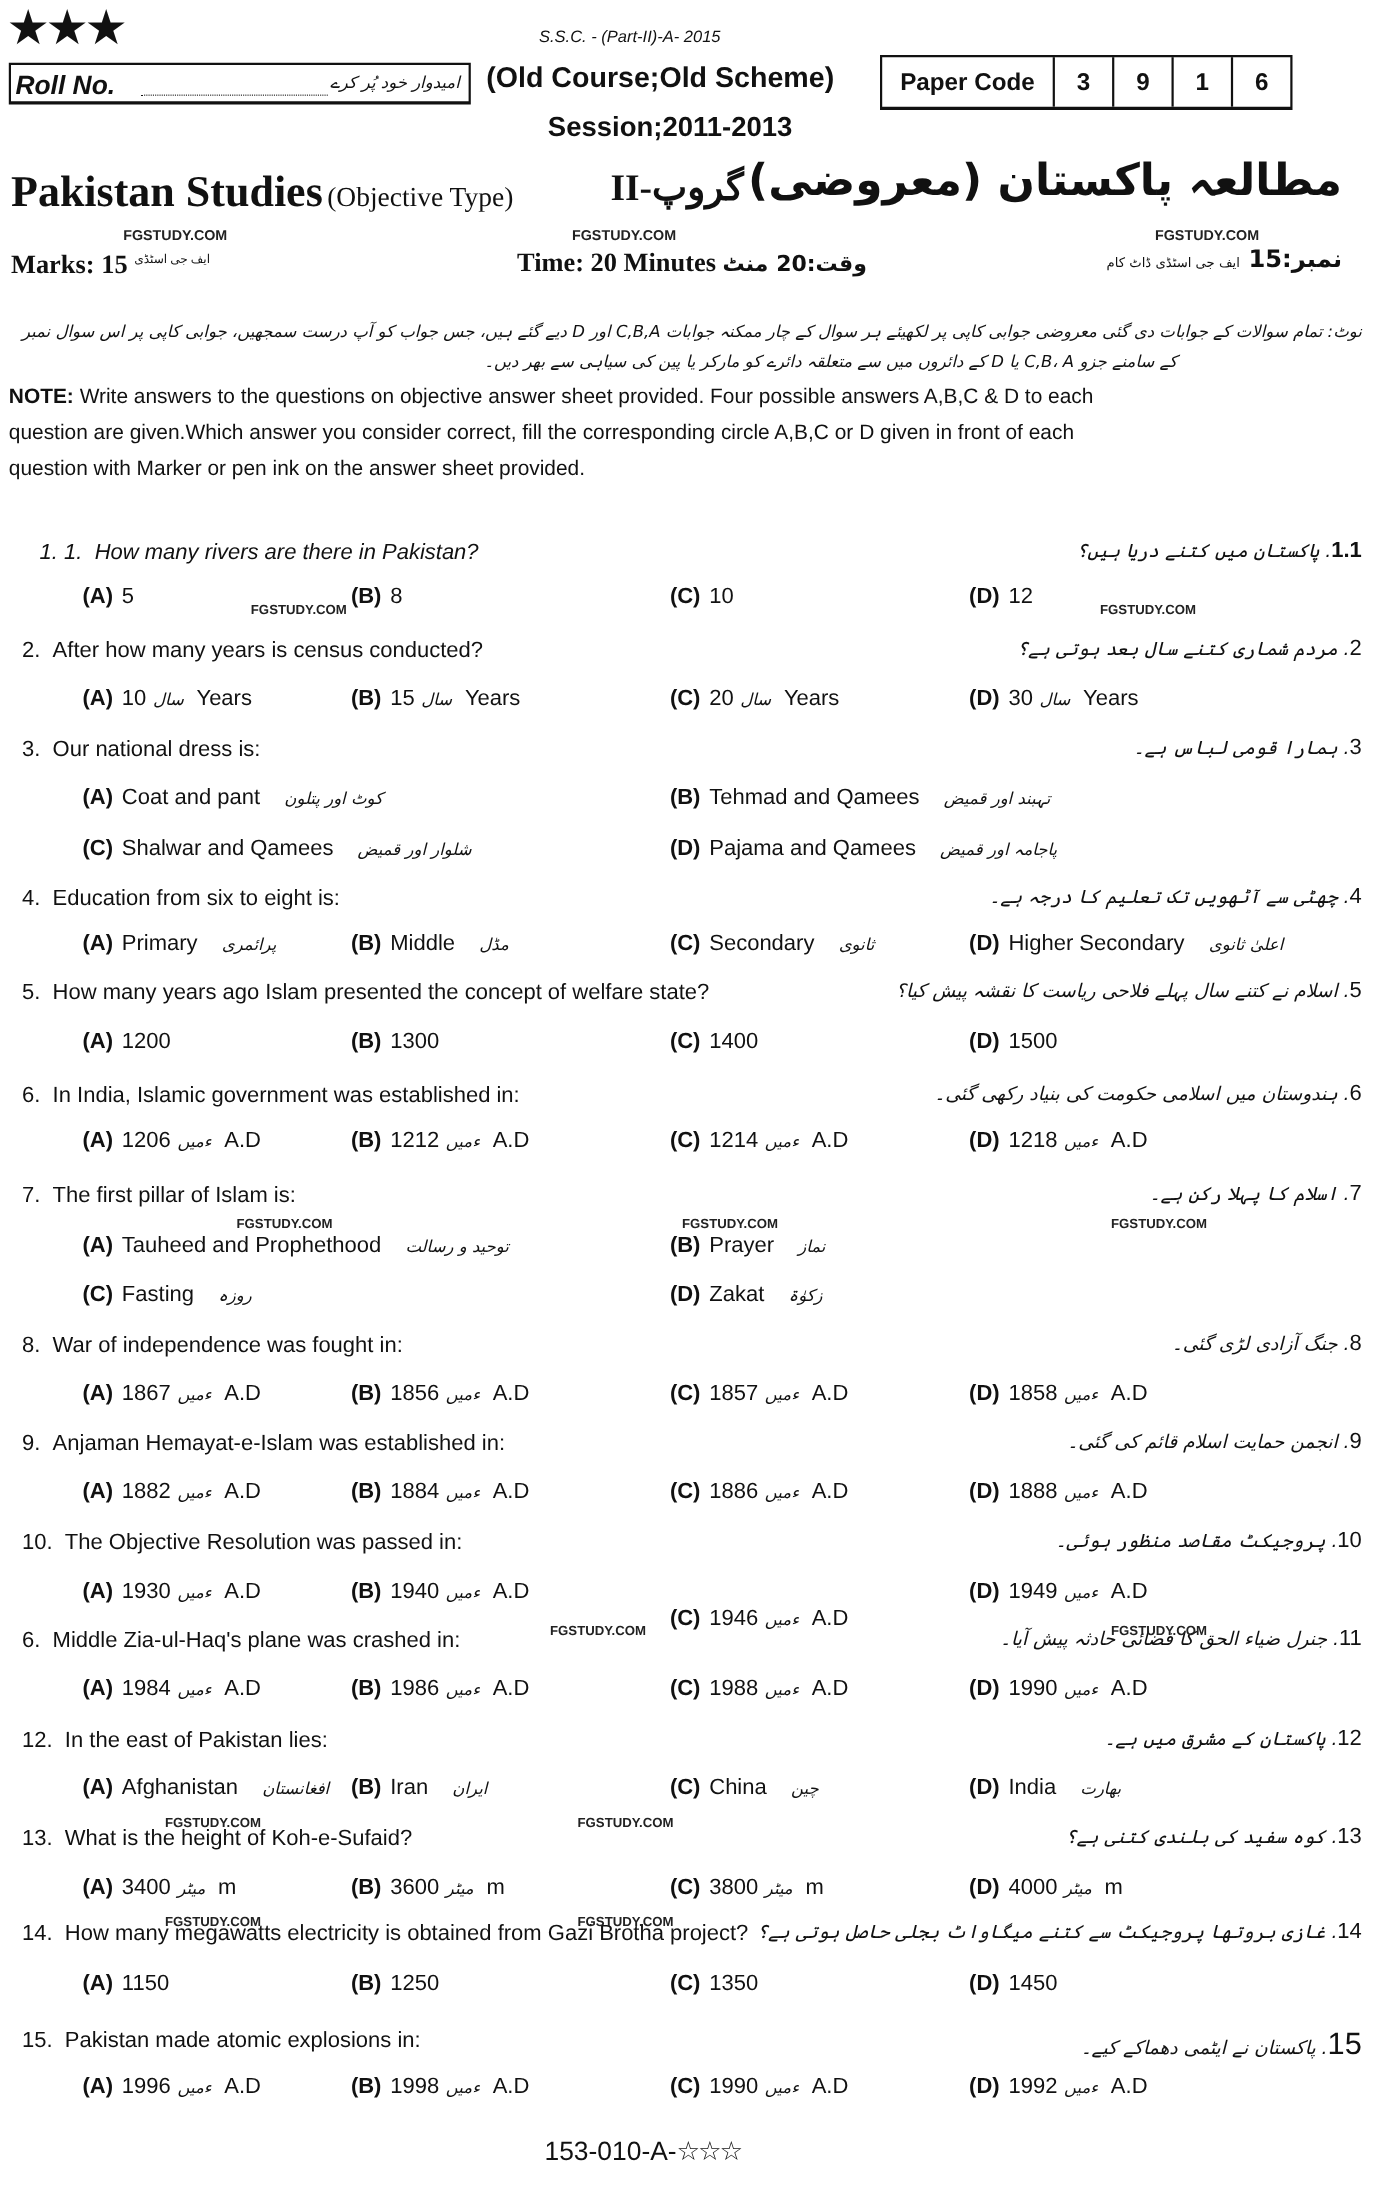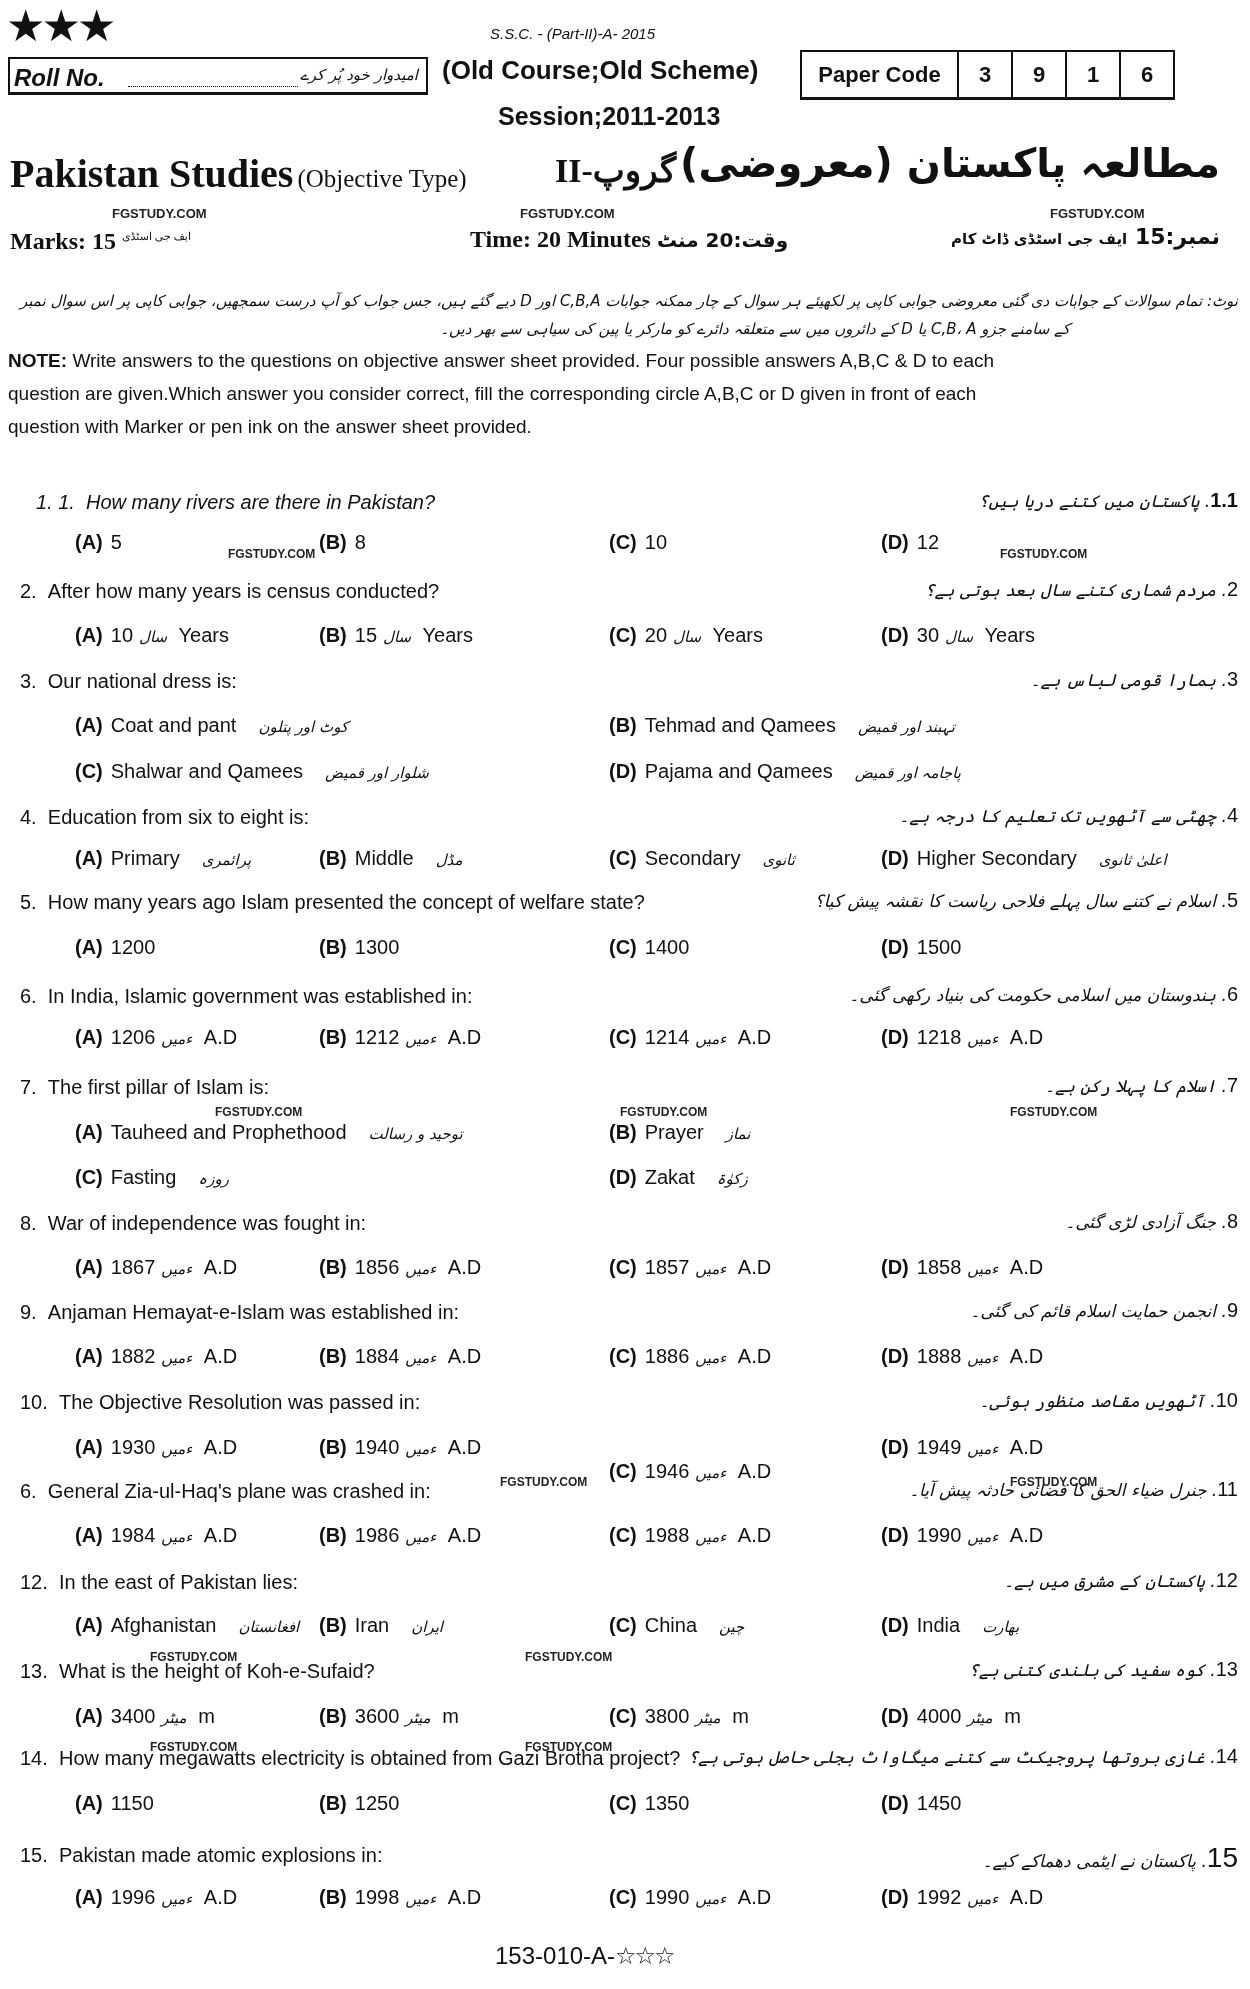--- a/index.html
+++ b/index.html
@@ -21,21 +21,21 @@
   .title .big{font-size:40px;font-weight:bold;}
   .title .small{font-size:25px;}
   .group{left:555px;top:150px;font-size:34px;font-weight:bold;font-family:"Liberation Serif",serif;}
   .urdu-title{right:30px;top:140px;font-size:40px;font-weight:bold;font-family:"DejaVu Sans",sans-serif;direction:rtl;}
   .wm{font-size:13px;font-weight:bold;color:#222;}
   .marks{left:10px;top:228px;font-size:24px;font-weight:bold;font-family:"Liberation Serif",serif;}
   .marks .u{font-size:11px;font-weight:normal;vertical-align:super;}
   .time{left:470px;top:226px;font-size:24px;font-weight:bold;font-family:"Liberation Serif",serif;}
   .time .u{font-family:"DejaVu Sans",sans-serif;font-size:20px;}
   .num-urdu{right:30px;top:224px;font-size:22px;font-weight:bold;font-family:"DejaVu Sans",sans-serif;direction:rtl;}
-  .num-urdu .s{font-size:15px;font-weight:bold;}
+  .num-urdu .s{font-size:12px;font-weight:normal;}
   .unote{right:12px;font-size:15px;font-family:"DejaVu Sans",sans-serif;direction:rtl;font-style:italic;}
   .note{left:8px;font-size:19px;}
   .note b{font-weight:bold;}
   .q{left:20px;font-size:20px;}
   .q1{font-style:italic;margin-left:16px;}
   .qu{right:12px;font-size:17px;font-family:"DejaVu Sans",sans-serif;direction:rtl;font-style:italic;}
   .opt{font-size:20px;}
   .opt .k{font-weight:bold;margin-right:8px;}
   .opt .ur{font-family:"DejaVu Sans",sans-serif;font-size:15px;font-style:italic;margin:0 6px;}
   .footer{left:495px;top:1942px;font-size:24px;}
@@ -142,26 +142,26 @@
     <div class="abs opt" style="left:319px;top:1256px;"><span class="k">(B)</span><span class="ur">ءمیں</span><span>1856 A.D</span></div>
     <div class="abs opt" style="left:609px;top:1256px;"><span class="k">(C)</span><span class="ur">ءمیں</span><span>1857 A.D</span></div>
     <div class="abs opt" style="left:881px;top:1256px;"><span class="k">(D)</span><span class="ur">ءمیں</span><span>1858 A.D</span></div>
     <div class="abs q" style="top:1301px;"><span>9.</span>&nbsp;&nbsp;<span>Anjaman Hemayat-e-Islam was established in:</span></div>
     <div class="abs qu" style="top:1299px;"><span style="font-style:normal;font-family:'Liberation Sans',sans-serif;font-size:20px;">9</span>. <span>انجمن حمایت اسلام قائم کی گئی۔</span></div>
     <div class="abs opt" style="left:75px;top:1345px;"><span class="k">(A)</span><span class="ur">ءمیں</span><span>1882 A.D</span></div>
     <div class="abs opt" style="left:319px;top:1345px;"><span class="k">(B)</span><span class="ur">ءمیں</span><span>1884 A.D</span></div>
     <div class="abs opt" style="left:609px;top:1345px;"><span class="k">(C)</span><span class="ur">ءمیں</span><span>1886 A.D</span></div>
     <div class="abs opt" style="left:881px;top:1345px;"><span class="k">(D)</span><span class="ur">ءمیں</span><span>1888 A.D</span></div>
     <div class="abs q" style="top:1391px;"><span>10.</span>&nbsp;&nbsp;<span>The Objective Resolution was passed in:</span></div>
-    <div class="abs qu" style="top:1389px;"><span style="font-style:normal;font-family:'Liberation Sans',sans-serif;font-size:20px;">10</span>. <span>آٹھویں مقاصد منظور ہوئی۔</span></div>
+    <div class="abs qu" style="top:1389px;"><span style="font-style:normal;font-family:'Liberation Sans',sans-serif;font-size:20px;">10</span>. <span>پروجیکٹ مقاصد منظور ہوئی۔</span></div>
     <div class="abs opt" style="left:75px;top:1436px;"><span class="k">(A)</span><span class="ur">ءمیں</span><span>1930 A.D</span></div>
     <div class="abs opt" style="left:319px;top:1436px;"><span class="k">(B)</span><span class="ur">ءمیں</span><span>1940 A.D</span></div>
     <div class="abs opt" style="left:609px;top:1436px;margin-top:24px;"><span class="k">(C)</span><span class="ur">ءمیں</span><span>1946 A.D</span></div>
     <div class="abs opt" style="left:881px;top:1436px;"><span class="k">(D)</span><span class="ur">ءمیں</span><span>1949 A.D</span></div>
-    <div class="abs q" style="top:1480px;"><span>6.</span>&nbsp;&nbsp;<span>General Zia-ul-Haq's plane was crashed in:</span></div>
+    <div class="abs q" style="top:1480px;"><span>6.</span>&nbsp;&nbsp;<span>Middle Zia-ul-Haq's plane was crashed in:</span></div>
     <div class="abs qu" style="top:1478px;"><span style="font-style:normal;font-family:'Liberation Sans',sans-serif;font-size:20px;">11</span>. <span>جنرل ضیاء الحق کا فضائی حادثہ پیش آیا۔</span></div>
     <div class="abs opt" style="left:75px;top:1524px;"><span class="k">(A)</span><span class="ur">ءمیں</span><span>1984 A.D</span></div>
     <div class="abs opt" style="left:319px;top:1524px;"><span class="k">(B)</span><span class="ur">ءمیں</span><span>1986 A.D</span></div>
     <div class="abs opt" style="left:609px;top:1524px;"><span class="k">(C)</span><span class="ur">ءمیں</span><span>1988 A.D</span></div>
     <div class="abs opt" style="left:881px;top:1524px;"><span class="k">(D)</span><span class="ur">ءمیں</span><span>1990 A.D</span></div>
     <div class="abs q" style="top:1571px;"><span>12.</span>&nbsp;&nbsp;<span>In the east of Pakistan lies:</span></div>
     <div class="abs qu" style="top:1569px;"><span style="font-style:normal;font-family:'Liberation Sans',sans-serif;font-size:20px;">12</span>. <span>پاکستان کے مشرق میں ہے۔</span></div>
     <div class="abs opt" style="left:75px;top:1614px;"><span class="k">(A)</span><span>Afghanistan</span><span class="ur" style="margin-left:22px;">افغانستان</span></div>
     <div class="abs opt" style="left:319px;top:1614px;"><span class="k">(B)</span><span>Iran</span><span class="ur" style="margin-left:22px;">ایران</span></div>
     <div class="abs opt" style="left:609px;top:1614px;"><span class="k">(C)</span><span>China</span><span class="ur" style="margin-left:22px;">چین</span></div>

